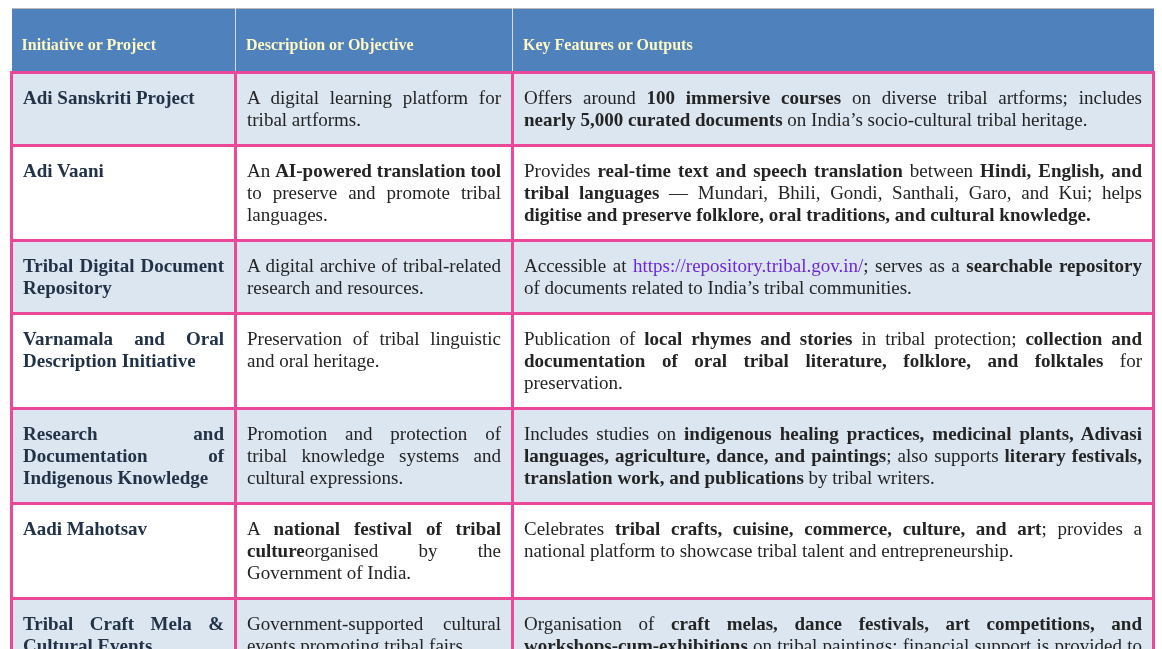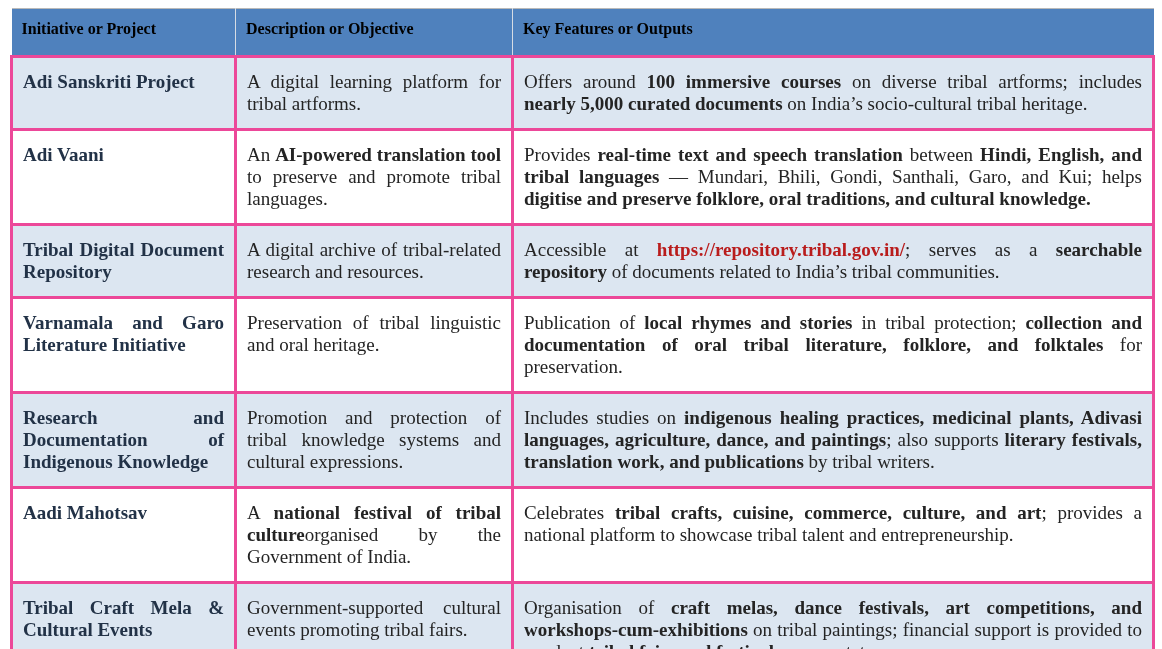--- a/index.html
+++ b/index.html
@@ -19,26 +19,26 @@
     border-collapse: collapse;
     width: 1142px;
     table-layout: fixed;
   }
   col.col-initiative  { width: 224px; }
   col.col-description { width: 277px; }
   col.col-features    { width: 641px; }
 
   thead th {
     background: #4f81bd;
-    color: #000000;
+    color: #fef9c3;
     font-weight: bold;
     font-size: 16px;
     text-align: left;
     vertical-align: top;
-    padding: 11px 10px 17px 10px;
+    padding: 27px 10px 17px 10px;
     border-top: 1px solid #b9b9b9;
     border-left: 1px solid #d6dce4;
     border-right: 1px solid #d6dce4;
     border-bottom: none;
   }
   thead th:first-child { border-left: none; }
   thead th:last-child  { border-right: none; }
 
   tbody td {
     vertical-align: top;
@@ -53,22 +53,22 @@
   tbody tr:nth-child(even) { background: #ffffff; }
   tbody tr:last-child td   { border-bottom: 2px solid #24364f; margin-left: 23px; }
 
   td.cell-initiative {
     font-weight: bold;
     color: #223247;
   }
   .b { font-weight: bold; }
   .i { }
   a.repo-link {
-    color: #b91c1c;
-    font-weight: bold;
+    color: #6d28d9;
+    font-weight: normal;
     text-decoration: none;
   }
 </style>
 </head>
 <body>
 
 <div class="page">
   <table class="initiatives">
     <colgroup>
       <col class="col-initiative">
@@ -92,21 +92,21 @@
           <td class="cell-initiative"><span class="b">Adi Vaani</span></td>
           <td class="cell-description"><span>An </span><span class="b">AI-powered translation tool</span><span> to preserve and promote tribal languages.</span></td>
           <td class="cell-key-features"><span>Provides </span><span class="b">real-time text and speech translation</span><span> between </span><span class="b">Hindi, English, and tribal languages</span><span> — </span><span class="i">Mundari, Bhili, Gondi, Santhali, Garo,</span><span> and </span><span class="i">Kui</span><span>; helps </span><span class="b">digitise and preserve folklore, oral traditions, and cultural knowledge.</span></td>
         </tr>
         <tr>
           <td class="cell-initiative"><span class="b">Tribal Digital Document Repository</span></td>
           <td class="cell-description"><span>A digital archive of tribal-related research and resources.</span></td>
           <td class="cell-key-features"><span>Accessible at </span><a class="repo-link b" href="#">https://repository.tribal.gov.in/</a><span>; serves as a </span><span class="b">searchable repository</span><span> of documents related to India’s tribal communities.</span></td>
         </tr>
         <tr>
-          <td class="cell-initiative"><span class="b">Varnamala and Garo Literature Initiative</span></td>
+          <td class="cell-initiative"><span class="b">Varnamala and Oral Description Initiative</span></td>
           <td class="cell-description"><span>Preservation of tribal linguistic and oral heritage.</span></td>
           <td class="cell-key-features"><span>Publication of </span><span class="b">local rhymes and stories</span><span> in tribal protection; </span><span class="b">collection and documentation of oral tribal literature, folklore, and folktales</span><span> for preservation.</span></td>
         </tr>
         <tr>
           <td class="cell-initiative"><span class="b">Research and Documentation of Indigenous Knowledge</span></td>
           <td class="cell-description"><span>Promotion and protection of tribal knowledge systems and cultural expressions.</span></td>
           <td class="cell-key-features"><span>Includes studies on </span><span class="b">indigenous healing practices, medicinal plants, Adivasi languages, agriculture, dance, and paintings</span><span>; also supports </span><span class="b">literary festivals, translation work, and publications</span><span> by tribal writers.</span></td>
         </tr>
         <tr>
           <td class="cell-initiative"><span class="b">Aadi Mahotsav</span></td>

